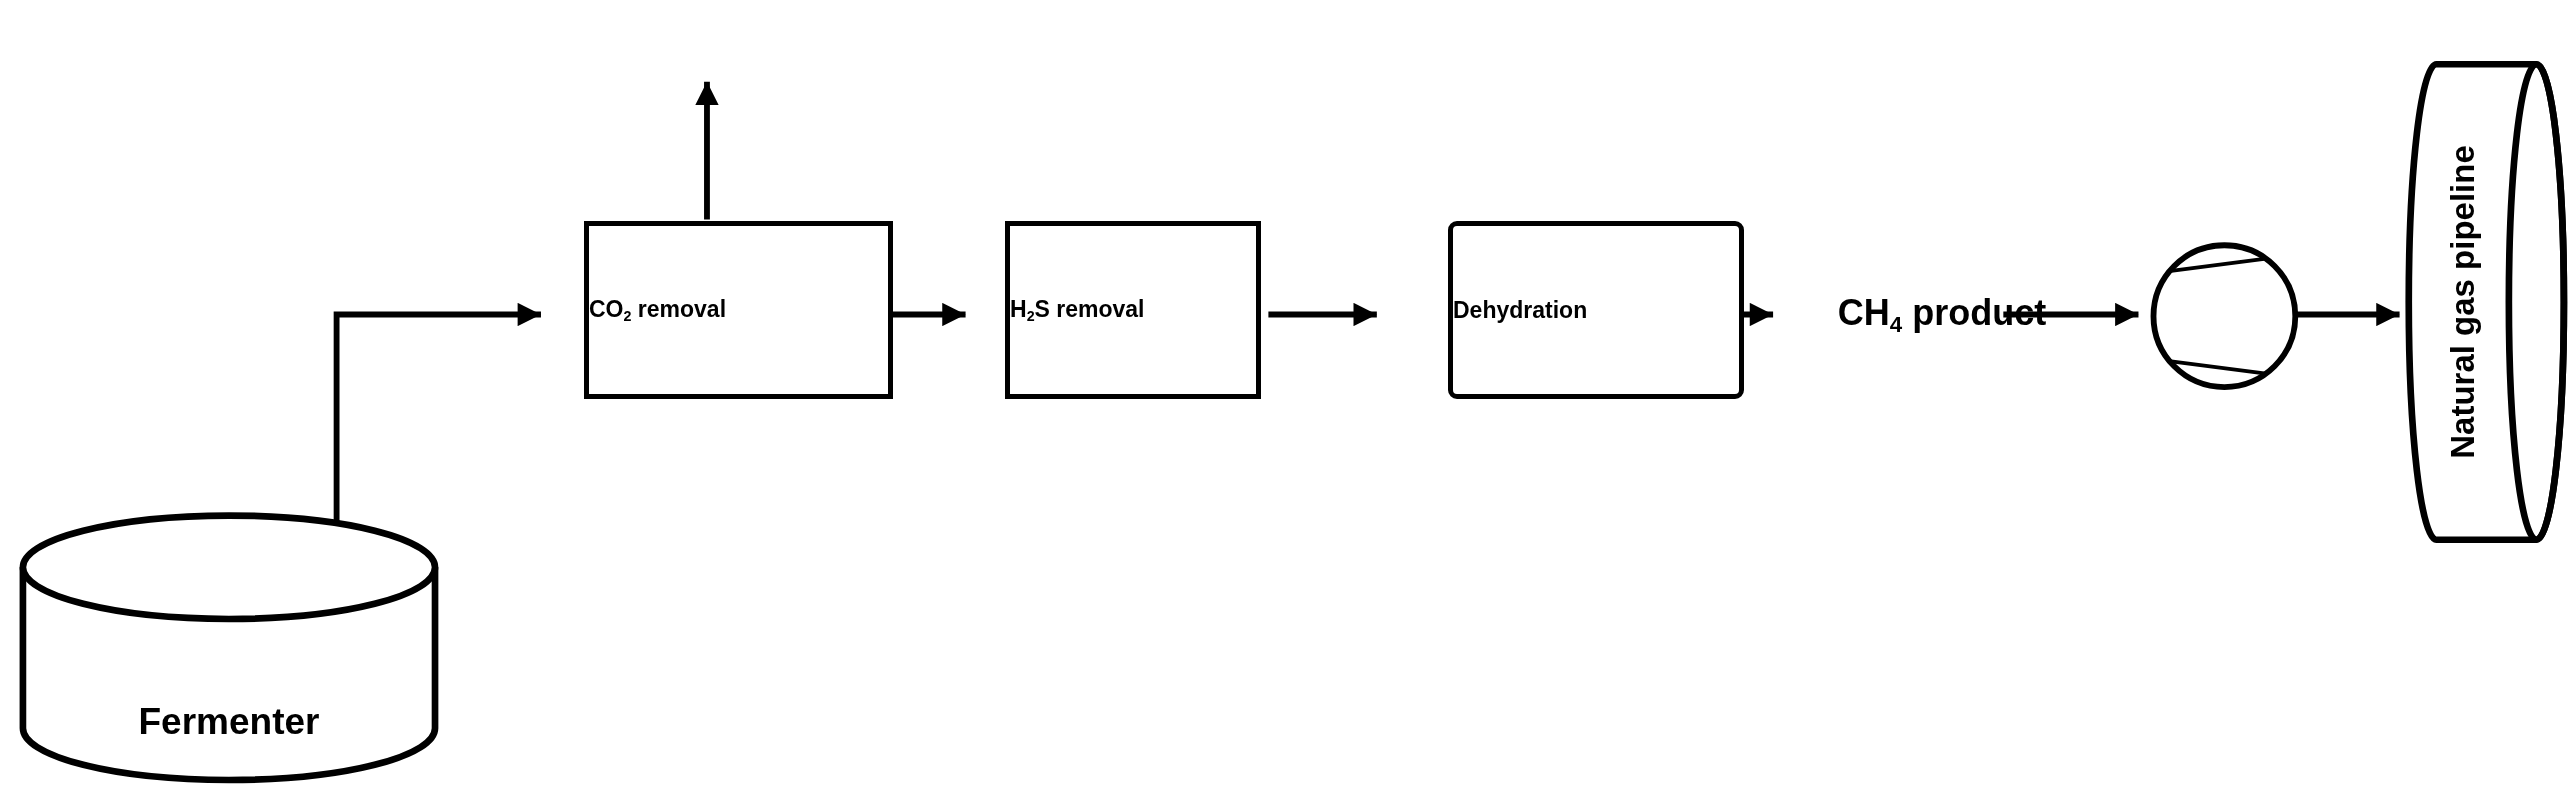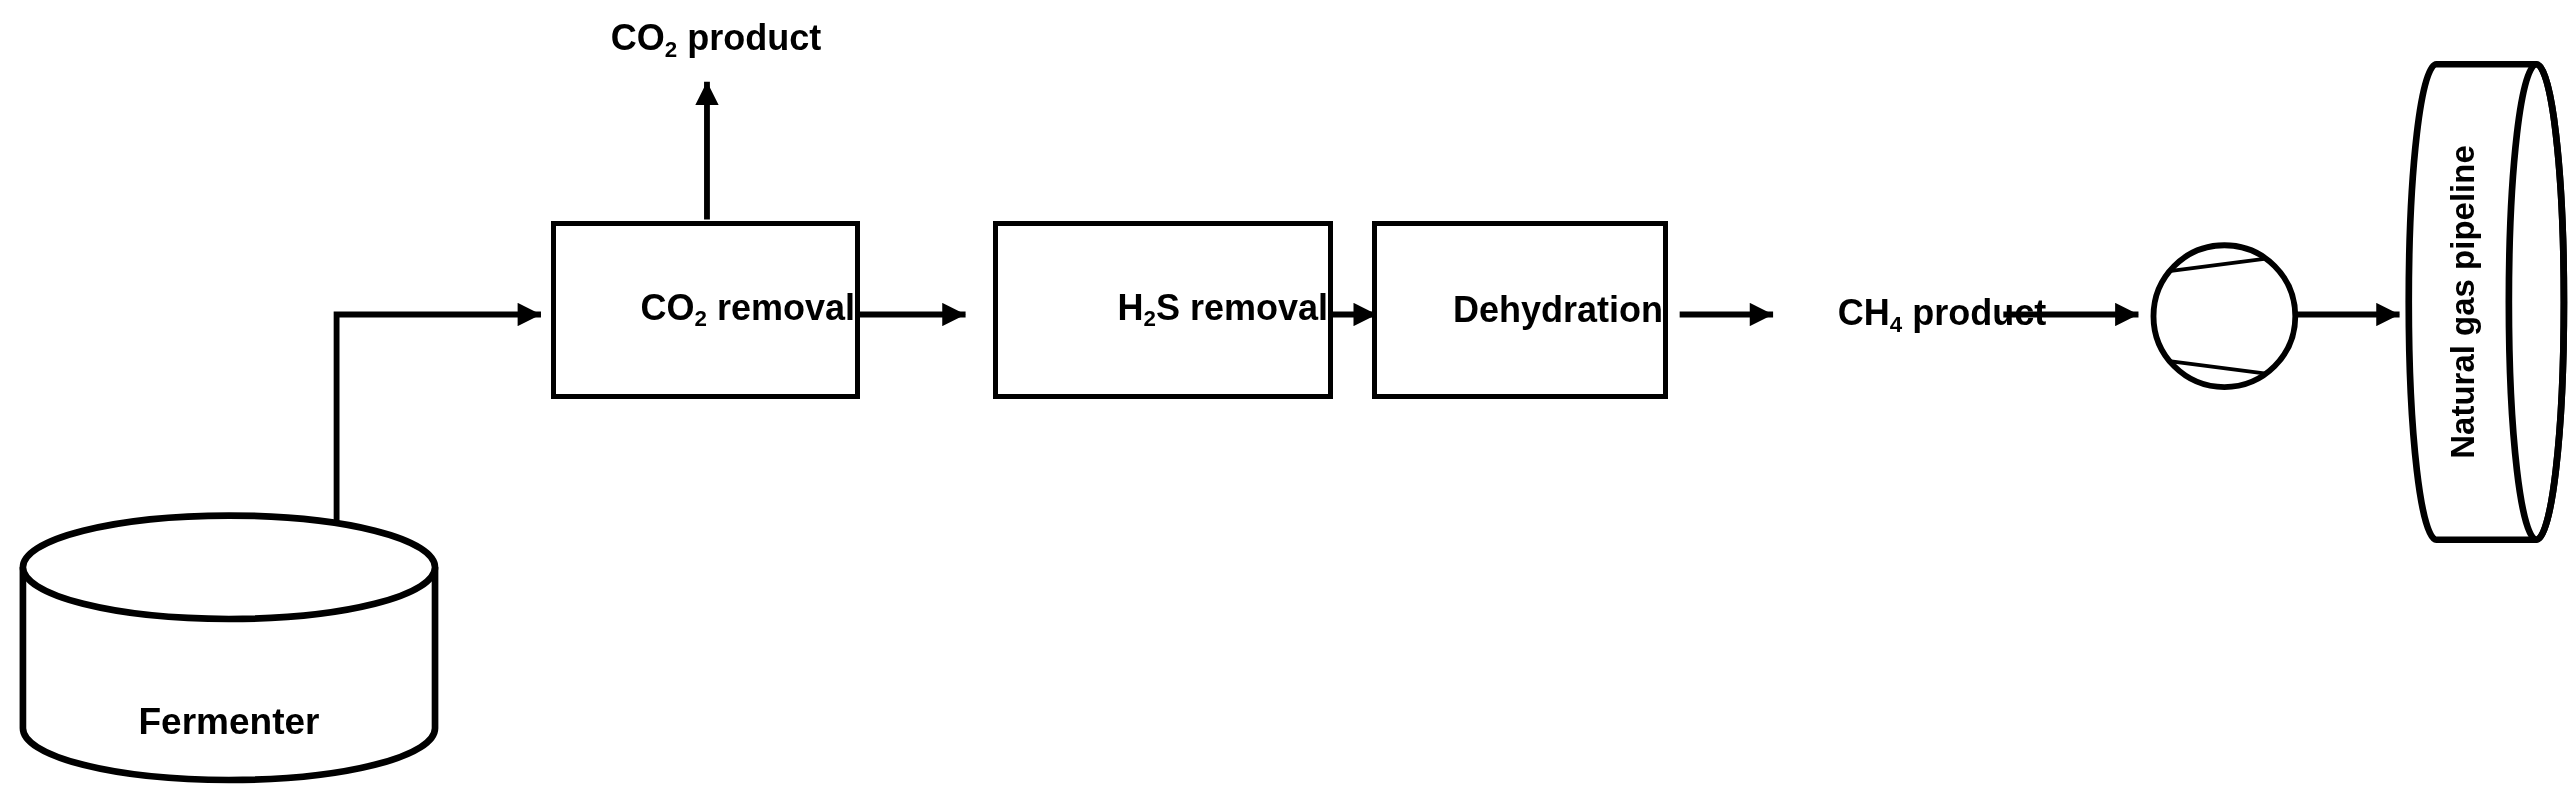--- a/index.html
+++ b/index.html
@@ -18,27 +18,28 @@
     left: 0; top: 0;
     width: 2576px; height: 795px;
   }
   .node-box {
     position: absolute;
     box-sizing: border-box;
     border: 5.8px solid #000000;
     background: #ffffff;
     display: flex;
     align-items: center;
-    justify-content: flex-end;
-    font-size: 36px;
+    justify-content: flex-start;
+    font-size: 23px;
     white-space: nowrap;
+    margin-left: 33px;
   }
   .box-co2 { left: 551px; top: 221px; width: 309px; height: 178px; }
-  .box-h2s { left: 993px; top: 221px; width: 340px; height: 178px; }
-  .box-dehy { left: 1372px; top: 221px; width: 296px; height: 178px; }
+  .box-h2s { left: 972px; top: 221px; width: 256px; height: 178px; }
+  .box-dehy { left: 1415px; top: 221px; width: 296px; height: 178px; border-radius: 9px; }
   .float-label {
     position: absolute;
     font-size: 36px;
     white-space: nowrap;
     transform: translate(-50%, -50%);
   }
   .lbl-co2-product { left: 716px; top: 40px; }
   .lbl-ch4-product { left: 1894px; top: 315px; margin-left: 48px; }
   .lbl-fermenter   { left: 229px; top: 678px; font-size: 37px; margin-top: 44px; }
   .lbl-pipeline {
@@ -100,23 +101,20 @@
   </div>
 
   <div class="node-box box-h2s">
     <span><span>H</span><span class="sub">2</span><span>S removal</span></span>
   </div>
 
   <div class="node-box box-dehy">
     <span>Dehydration</span>
   </div>
 
-  <div class="float-label lbl-co2-product">
-    <span>CO</span><span class="sub">2</span><span> product</span>
-  </div>
 
   <div class="float-label lbl-ch4-product">
     <span>CH</span><span class="sub">4</span><span> product</span>
   </div>
 
   <div class="float-label lbl-fermenter">Fermenter</div>
 
   <div class="float-label lbl-pipeline">Natural gas pipeline</div>
 
 </div>

